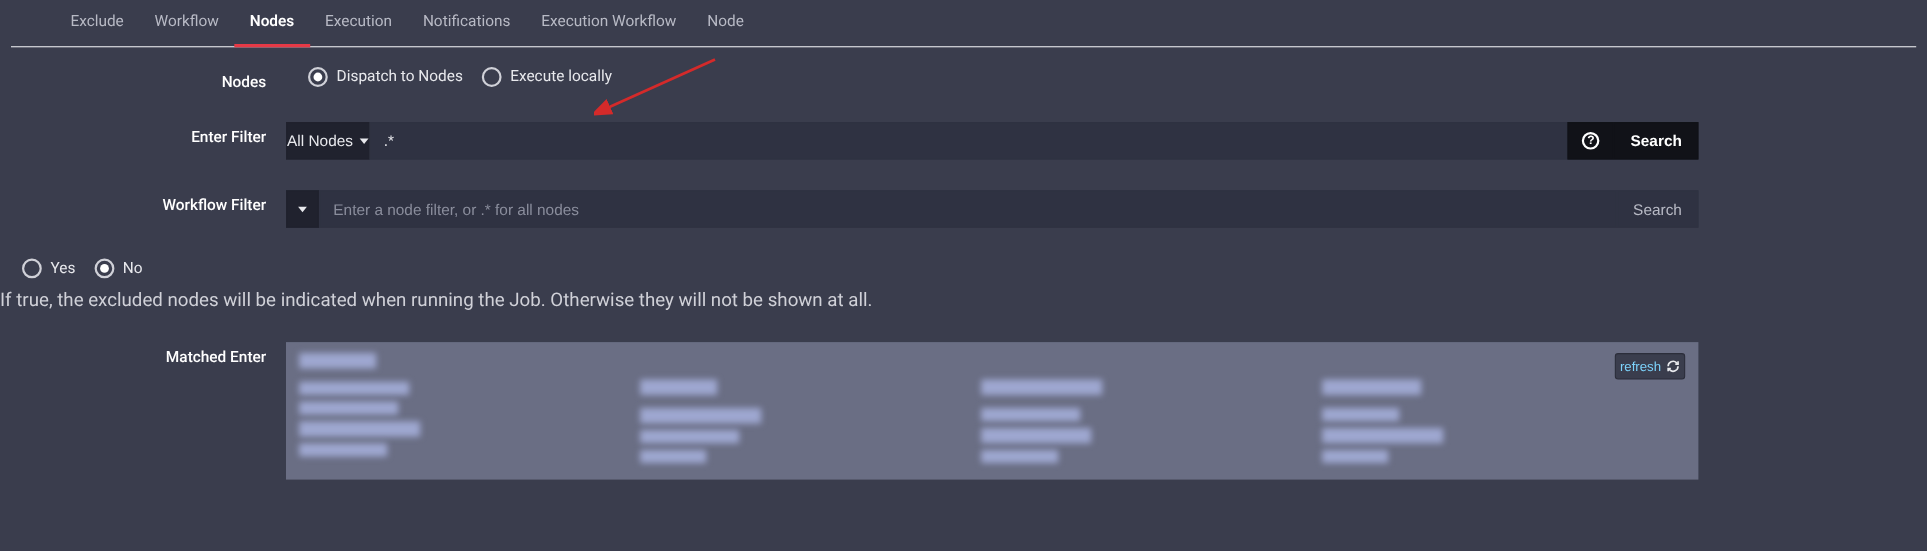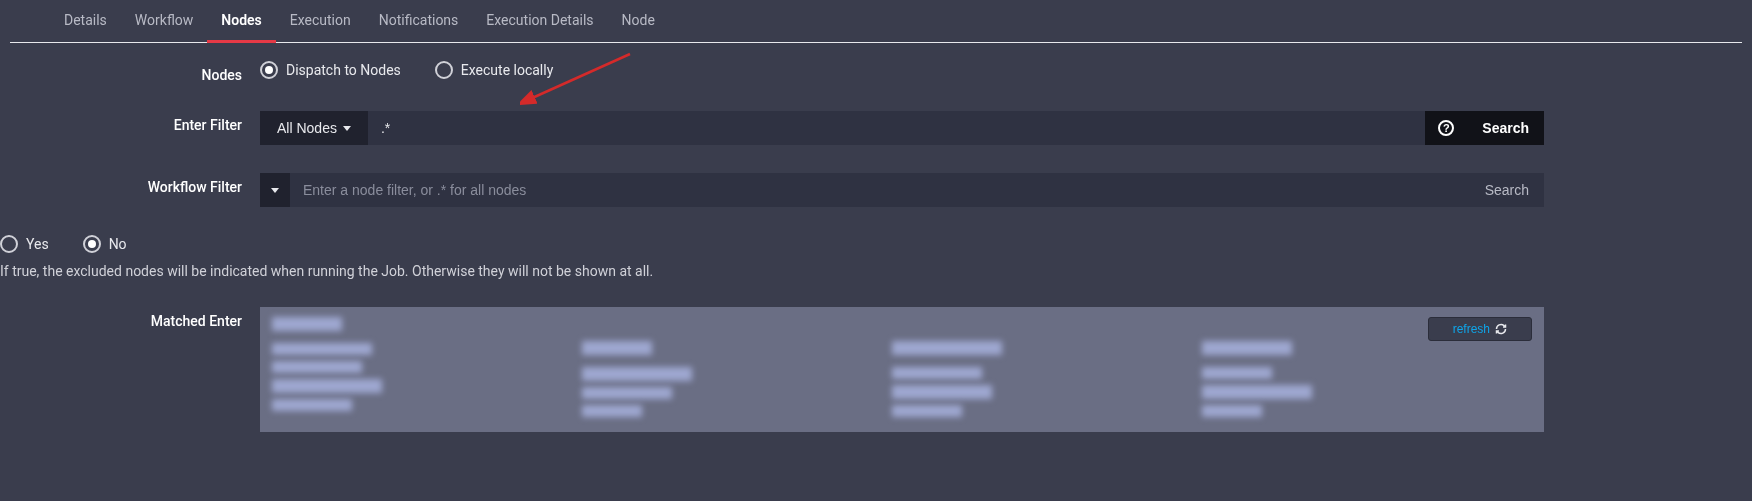--- a/index.html
+++ b/index.html
@@ -47,23 +47,24 @@
     color: #ffffff;
     font-weight: 500;
   }
   .field-col {
     flex: 1;
     padding-right: 16px;
     max-width: 1300px;
   }
   .radio-group {
     display: flex;
-    gap: 34px;
+    gap: 17px;
     align-items: center;
     position: relative;
+    margin-left: 20px;
   }
   .radio {
     display: inline-flex;
     align-items: center;
     gap: 8px;
     cursor: pointer;
   }
   .radio-circle {
     width: 18px;
     height: 18px;
@@ -82,21 +83,21 @@
   }
   .radio-label { color: #e8e9ed; }
   .input-group {
     display: flex;
     width: 100%;
   }
   .addon-btn {
     background: #20222e;
     color: #e8e9ed;
     border: 1px solid #20222e;
-    padding: 8px 16px;
+    padding: 8px 0;
     display: inline-flex;
     align-items: center;
     gap: 6px;
     cursor: pointer;
     font-size: 14px;
   }
   .addon-btn .caret {
     width: 0; height: 0;
     border-left: 4px solid transparent;
     border-right: 4px solid transparent;
@@ -127,40 +128,40 @@
   }
   .help-btn { padding: 8px 12px; }
   .search-btn.muted {
     background: #2f3242;
     color: #b8bac5;
     border: 1px solid #2f3242;
     font-weight: 500;
   }
   .hint {
     color: #d0d1d8;
-    font-size: 14px;
+    font-size: 17px;
     margin-top: 10px;
   }
   .matched-panel {
     background: #6a6e84;
     position: relative;
     min-height: 125px;
     padding: 10px 12px;
     display: flex;
     gap: 200px;
     overflow: hidden;
   }
   .refresh-btn {
     position: absolute;
     top: 10px;
     right: 12px;
     background: #3a3d4d;
     border: 1px solid #2b2d3a;
-    color: #0ea5e9;
-    padding: 4px 24px;
+    color: #7dd3fc;
+    padding: 4px 4px;
     font-size: 12px;
     cursor: pointer;
     display: inline-flex;
     align-items: center;
     gap: 5px;
     border-radius: 3px;
   }
   .refresh-icon {
     width: 12px; height: 12px;
   }
@@ -187,26 +188,26 @@
     justify-content: center;
     font-size: 11px;
     font-weight: 700;
     background: #111218;
   }
 </style>
 </head>
 <body>
 
 <div class="tabs">
-  <div class="tab">Details</div>
+  <div class="tab">Exclude</div>
   <div class="tab">Workflow</div>
   <div class="tab active">Nodes</div>
   <div class="tab">Execution</div>
   <div class="tab">Notifications</div>
-  <div class="tab">Execution Details</div>
+  <div class="tab">Execution Workflow</div>
   <div class="tab">Node</div>
 </div>
 
 <div class="form-area">
 
   <div class="form-row">
     <div class="label-col">Nodes</div>
     <div class="field-col">
       <div class="radio-group">
         <label class="radio">

